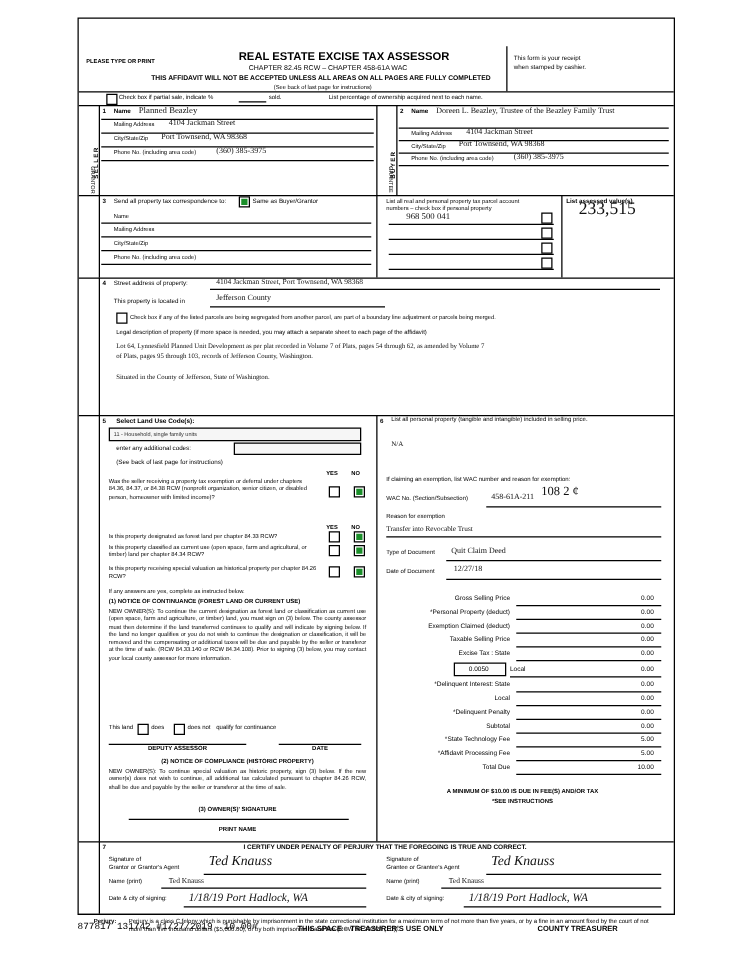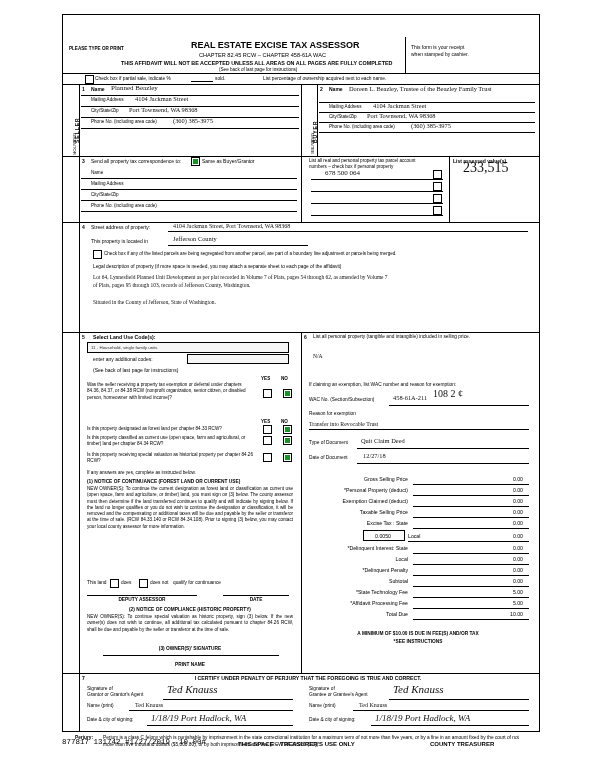--- a/index.html
+++ b/index.html
@@ -111,21 +111,21 @@
     <div class="line hl" style="left:18px;top:174px;width:216px;"></div>
     <div class="t" style="left:28px;top:177px;font-size:4.6px;">City/State/Zip</div>
     <div class="line hl" style="left:18px;top:185px;width:216px;"></div>
     <div class="t" style="left:28px;top:188px;font-size:4.6px;">Phone No. (including area code)</div>
     <div class="line hl" style="left:18px;top:196px;width:216px;"></div>
 
     <div class="t" style="left:246px;top:143px;font-size:4.6px;">List all real and personal property tax parcel account</div>
     <div class="t" style="left:246px;top:149px;font-size:4.6px;">numbers – check box if personal property</div>
     <div class="t b" style="left:390px;top:143px;font-size:5px;">List assessed value(s)</div>
     <div class="line vl" style="left:386px;top:141px;height:66px;"></div>
-    <div class="t hand" style="left:262px;top:155px;font-size:7px;">678 500 064</div>
+    <div class="t hand" style="left:262px;top:155px;font-size:7px;">968 500 041</div>
     <div class="t hand" style="left:400px;top:150px;font-size:14px;">233,515</div>
     <div class="chk" style="left:370px;top:155px;"></div>
     <div class="chk" style="left:370px;top:167px;"></div>
     <div class="chk" style="left:370px;top:179px;"></div>
     <div class="chk" style="left:370px;top:191px;"></div>
     <div class="line hl" style="left:248px;top:164px;width:132px;"></div>
     <div class="line hl" style="left:248px;top:176px;width:132px;"></div>
     <div class="line hl" style="left:248px;top:188px;width:132px;"></div>
     <div class="line hl" style="left:248px;top:200px;width:132px;"></div>
 

